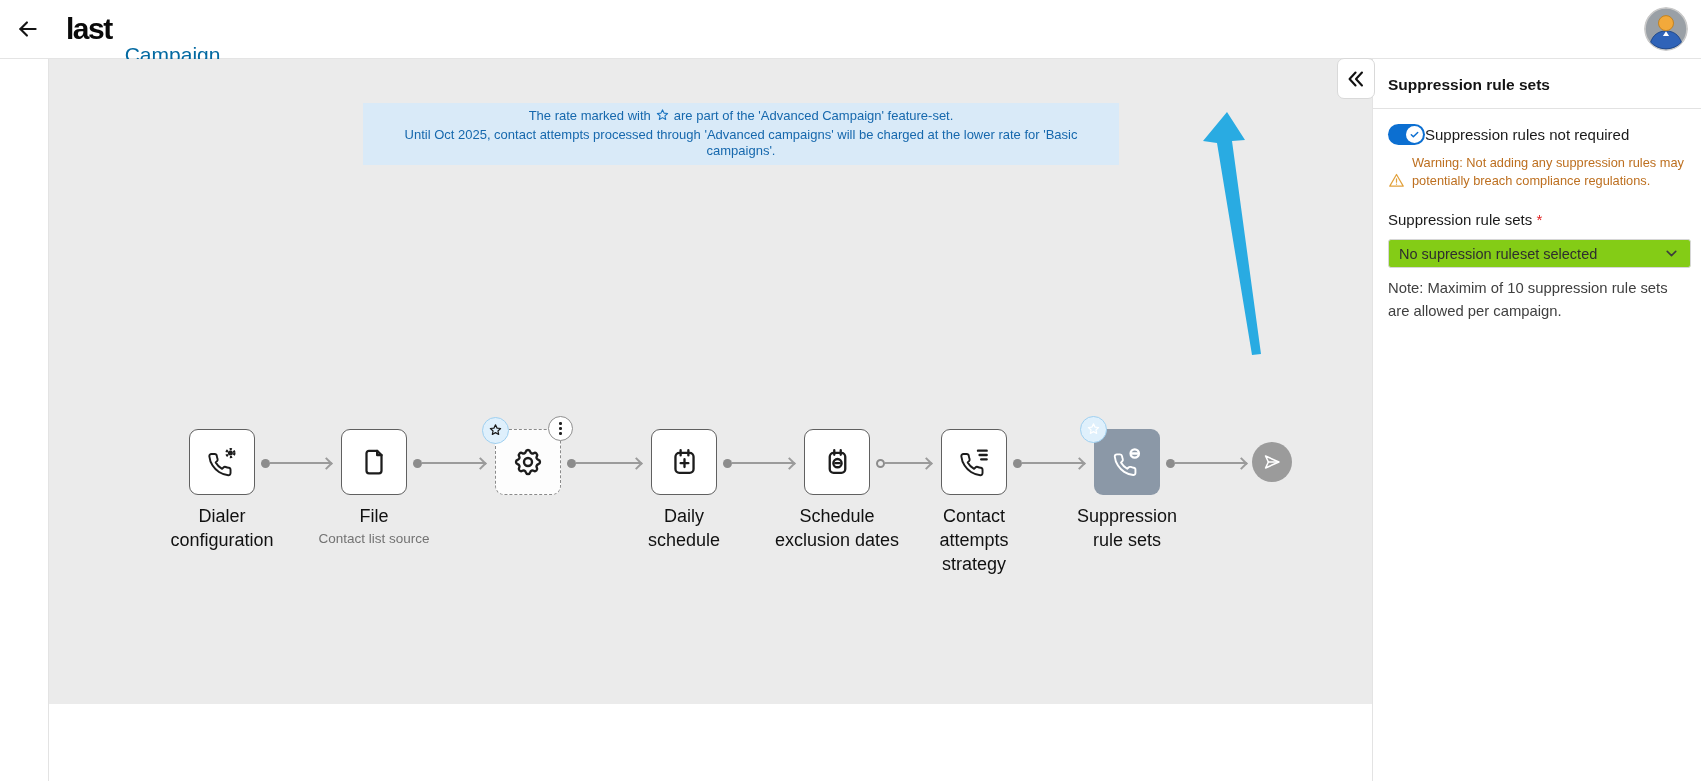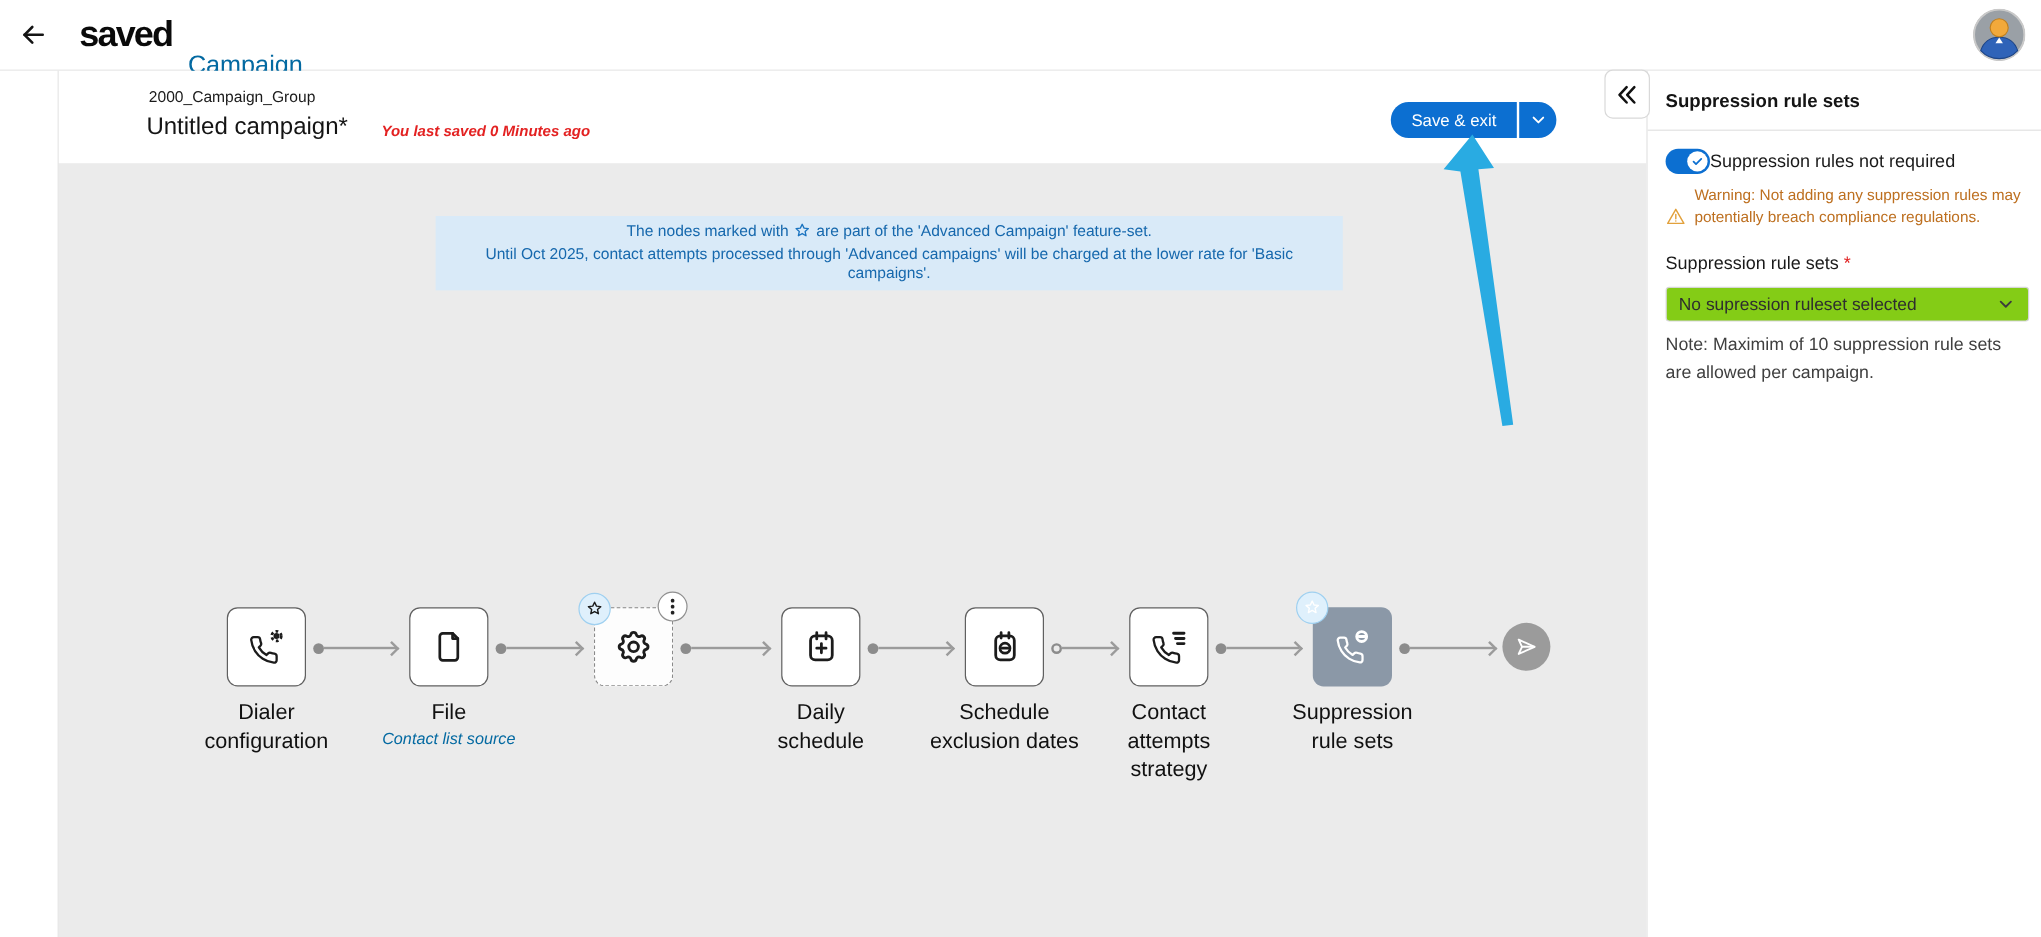--- a/index.html
+++ b/index.html
@@ -30,21 +30,21 @@
   .banner { position:absolute; left:314px; top:44px; width:756px; background:#d9eaf8; color:#1668ad; font-size:13px; text-align:center; padding:5px 8px 6px; line-height:16px; }
   .banner .star-inline { display:inline-block; vertical-align:-3px; margin:0 4px; }
 
   .node { position:absolute; top:370px; width:130px; text-align:center; cursor:pointer; }
   .sq { position:relative; width:66px; height:66px; margin:0 auto; background:#fff; border:1px solid #606060; border-radius:9px; display:flex; align-items:center; justify-content:center; }
   .sq svg { stroke:#1c1c1c; }
   .sq.dashed { border:1px dashed #8a8a8a; background:#fdfdfd; }
   .sq.selected { background:#8b98a7; border:none; }
   .sq.selected svg { stroke:#fff; }
   .node-label { margin-top:10px; font-size:18px; line-height:1.32; color:#111; white-space:pre-line; }
-  .node-sublabel { margin-top:2px; font-size:13.5px; color:#0369a1;font-style:italic; }
+  .node-sublabel { margin-top:2px; font-size:13.5px; color:#737373; }
   .badge-star { position:absolute; left:-14px; top:-13px; width:27px; height:27px; border-radius:50%; background:#dff0fc; border:1.5px solid #9fd0f0; display:flex; align-items:center; justify-content:center; }
   .badge-menu { position:absolute; right:-13px; top:-14px; width:25px; height:25px; border-radius:50%; background:#fff; border:1px solid #8f8f8f; display:flex; flex-direction:column; align-items:center; justify-content:center; gap:2.5px; cursor:pointer; }
   .badge-menu i { width:2.5px; height:2.5px; border-radius:50%; background:#222; }
 
   .conn { position:absolute; top:399px; height:10px; display:flex; align-items:center; }
   .conn .dot { width:9px; height:9px; border-radius:50%; background:#8c8c8c; flex:none; }
   .conn .dot.ring { background:#ebebeb; border:2px solid #8c8c8c; }
   .conn .ln { flex:1; height:2px; background:#9b9b9b; }
   .conn .ah { width:9px; height:9px; border-top:2px solid #9b9b9b; border-right:2px solid #9b9b9b; transform:rotate(45deg); margin-left:-8px; flex:none; }
 
@@ -75,57 +75,42 @@
 
 <div class="stage">
 
   <header class="topbar">
     <button class="backbtn">
       <svg width="26" height="26" viewBox="0 0 24 24" fill="none" stroke="#141414" stroke-width="2" stroke-linecap="round" stroke-linejoin="round">
           <path d="M19 12H5"></path>
           <path d="M11 18l-6-6 6-6"></path>
         </svg>
     </button>
-    <div class="logo">saved</div>
+    <div class="logo">last</div>
     <div class="apptitle">Campaign</div>
     <div class="avatar">
       <svg width="44" height="44" viewBox="0 0 24 24">
         <circle cx="12" cy="12" r="11.5" fill="#9aa0a6" stroke="#c9c9c9"></circle>
         <path d="M3.6 19.2c1.4-4.2 4.5-6.1 8.4-6.1s7 1.9 8.4 6.1a11.5 11.5 0 0 1-16.8 0z" fill="#2f63b8" stroke="#1d4587" stroke-width="0.5"></path>
         <path d="M12 13.2l-1.7 2.6h3.4z" fill="#fff"></path>
         <circle cx="12" cy="8.8" r="4.1" fill="#f2a93b" stroke="#c07f1d" stroke-width="0.5"></circle>
       </svg>
     </div>
   </header>
 
   <div class="leftrail"></div>
 
   <div class="center">
 
-    <div class="pagehead">
-      <div class="group">2000_Campaign_Group</div>
-      <div class="titlerow">
-        <div class="title">Untitled campaign*</div>
-        <div class="autosave">You last saved 0 Minutes ago</div>
-      </div>
-      <div class="savegroup">
-        <button class="save">Save &amp; exit</button>
-        <button class="savedd">
-          <svg width="16" height="16" viewBox="0 0 24 24" fill="none" stroke="#fff" stroke-width="2.4" stroke-linecap="round" stroke-linejoin="round">
-              <path d="M6 9l6 6 6-6"></path>
-            </svg>
-        </button>
-      </div>
-    </div>
 
     <div class="canvas">
 
       <div class="banner">
         <div>
-          <span>The nodes marked with</span><span class="star-inline"><svg width="15" height="15" viewBox="0 0 24 24" fill="none" stroke="#1b74c0" stroke-width="1.8" stroke-linejoin="round">
+          <span>The rate marked with</span><span class="star-inline"><svg width="15" height="15" viewBox="0 0 24 24" fill="none" stroke="#1b74c0" stroke-width="1.8" stroke-linejoin="round">
                 <path d="M12 3l2.5 5.2 5.7.6-4.3 3.9 1.2 5.6-5.1-2.9-5.1 2.9 1.2-5.6L3.8 8.8l5.7-.6z"></path>
               </svg></span><span>are part of the 'Advanced Campaign' feature-set.</span>
         </div>
         <div>Until Oct 2025, contact attempts processed through 'Advanced campaigns' will be charged at the lower rate for 'Basic campaigns'.</div>
       </div>
 
       <div class="node" style="left:108px">
         <div class="sq">
           <svg width="32" height="32" viewBox="0 0 24 24" fill="none" stroke-width="1.8" stroke-linecap="round" stroke-linejoin="round">
             <g transform="scale(0.8) translate(1,5.5)">

